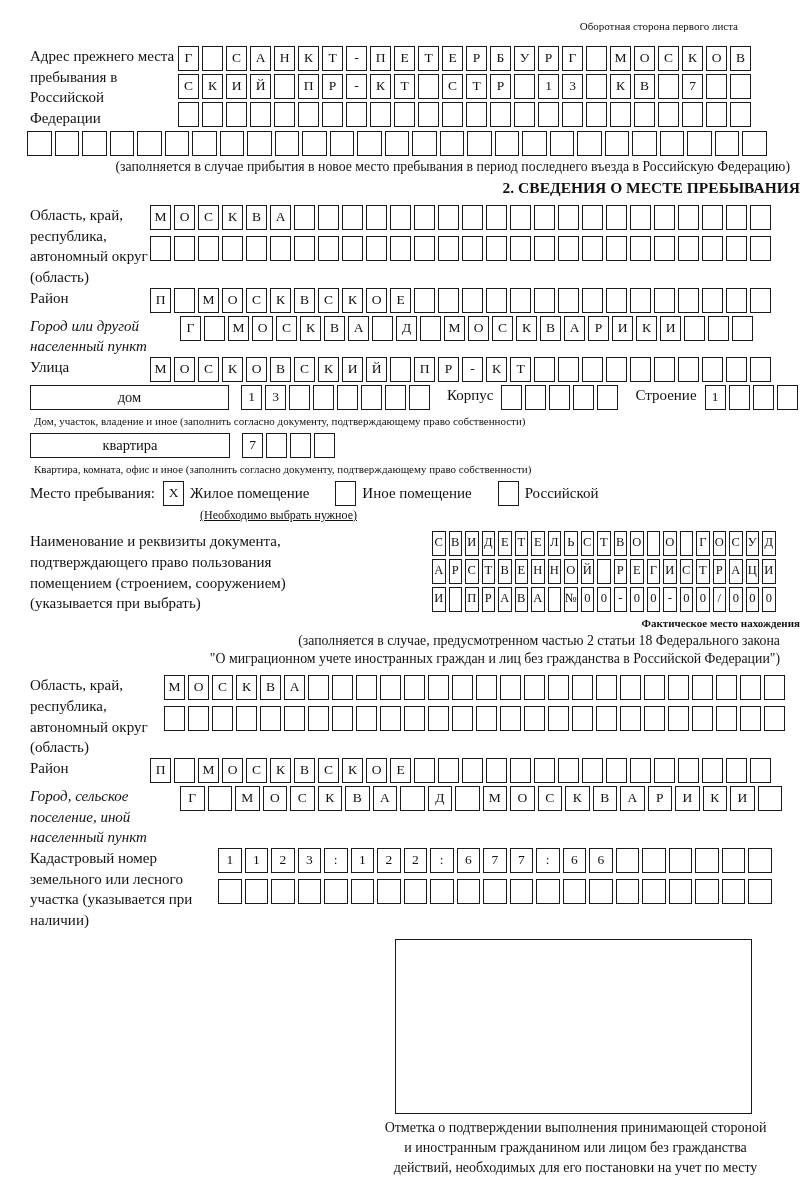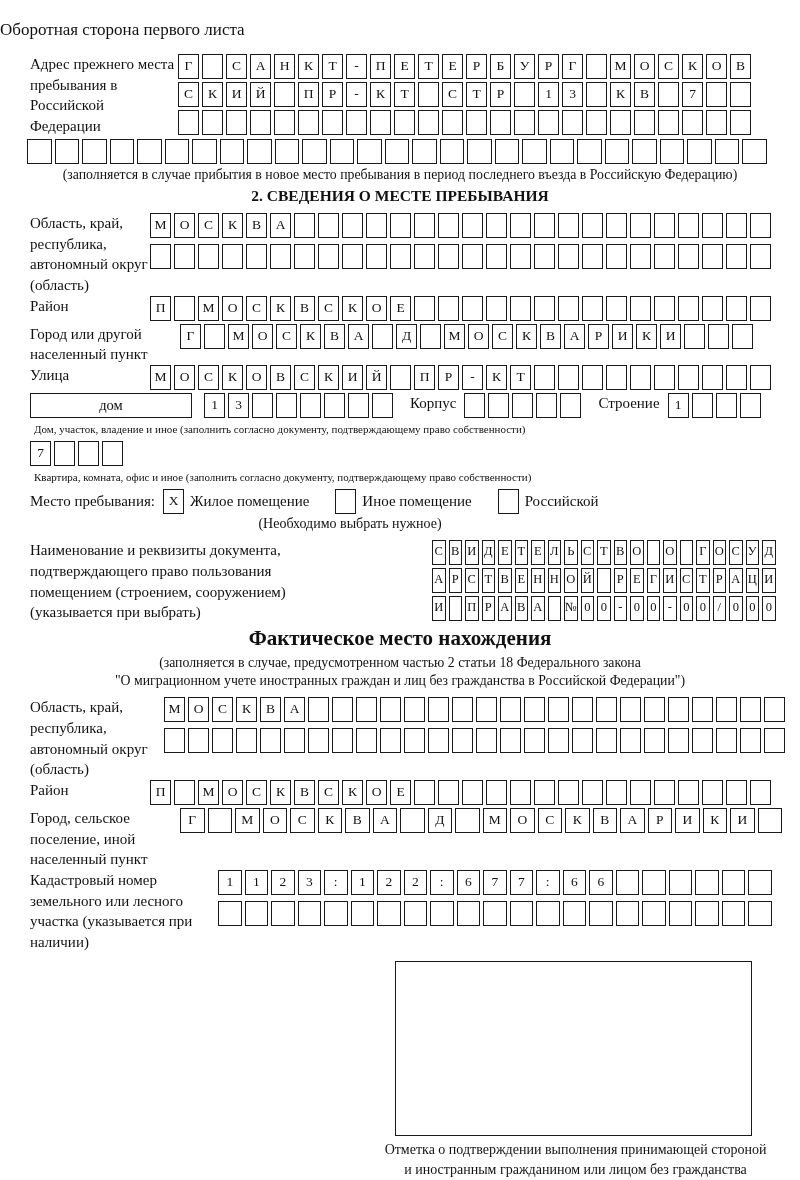--- a/index.html
+++ b/index.html
@@ -2,29 +2,29 @@
 <html><head>
 <meta charset="utf-8">
 <style>
   html,body{margin:0;padding:0;}
   body{
     width:800px;height:1180px;background:#ffffff;color:#111;
     font-family:"Liberation Serif","DejaVu Serif",serif;
     font-size:15px;overflow:hidden;
   }
   .page{position:relative;width:800px;height:1180px;}
-  .hdr{padding:20px 62px 14px 0;text-align:left;font-size:17px;}
+  .hdr{padding:20px 62px 14px 0;text-align:right;font-size:11px;}
   .bold{font-weight:bold;}
-  .center{text-align:center;}
+  .center{text-align:right;}
 
   .field{display:flex;align-items:flex-start;margin-left:30px;}
   .lbl{line-height:1.38;flex:none;}
   .w145{width:148px;}
   .w132{width:134px;}
-  .w150{width:150px;}
+  .w150{width:150px;font-style:italic;}
   .w112{width:120px;}
   .w258{width:260px;}
   .w185{width:188px;}
 
   .rows{flex:none;}
   .cells{display:flex;flex:none;margin-bottom:3px;}
   .cell{
     flex:none;box-sizing:border-box;
     width:21px;height:25px;margin-right:3px;
     border:1.5px solid #1a1a1a;
@@ -36,34 +36,34 @@
 
   .fullrow{margin-left:27px;margin-top:1px;}
   .note{font-size:13.8px;margin:2px 10px 4px 10px;}
   .sect-title{font-size:15.5px;margin:4px 0 8px 0;}
 
   .domrow{display:flex;align-items:flex-start;margin-left:30px;margin-bottom:2px;}
   .bigbox{
     flex:none;box-sizing:border-box;height:25px;border:1.5px solid #1a1a1a;
     text-align:center;line-height:22px;font-size:14.5px;margin-right:12px;
   }
-  .bb170{width:162px;}
+  .bb170{width:199px;}
   .bb200{width:200px;}
   .inline-lbl{flex:none;margin:2px 8px 0 14px;}
   .cap{font-size:11px;margin:1px 0 6px 34px;}
 
   .cbrow{display:flex;align-items:center;margin:4px 0 2px 30px;}
   .cbrow .cell{margin:0 6px 0 8px;}
   .cbrow .opt{margin-right:18px;text-align:right;}
-  .cb-note{font-size:14px;margin:0 0 8px 200px;width:300px;text-align:center;}
+  .cb-note{font-size:12px;margin:0 0 8px 200px;width:300px;text-decoration:underline;}
 
   .doc-field{margin-top:2px;}
   .doc-cells{margin-left:142px;}
 
-  .fact-title{font-size:21px;margin:2px 0 4px 0;}
+  .fact-title{font-size:11px;margin:2px 0 4px 0;}
   .fact-note{font-size:13.8px;margin:0 20px 2px 20px;}
   .fact-note2{font-size:13.8px;margin:0 20px 8px 20px;}
 
   .stamp{
     box-sizing:border-box;margin:8px 0 0 395px;width:357px;height:175px;
     border:1.6px solid #1a1a1a;background:#fff;
   }
   .stamp-cap{width:385px;margin:4px 0 0 383px;text-align:center;font-size:14px;line-height:1.45;}
 </style>
 </head>
@@ -369,20 +369,21 @@
     <div class="cells">
         <span class="cell">1</span>
         <span class="cell"></span>
         <span class="cell"></span>
         <span class="cell"></span>
       </div>
   </div>
   <div class="cap">Дом, участок, владение и иное (заполнить согласно документу, подтверждающему право собственности)</div>
 
   <div class="domrow">
+    <div class="bigbox bb200">квартира</div>
     <div class="cells">
         <span class="cell">7</span>
         <span class="cell"></span>
         <span class="cell"></span>
         <span class="cell"></span>
       </div>
   </div>
   <div class="cap">Квартира, комната, офис и иное (заполнить согласно документу, подтверждающему право собственности)</div>
 
   <div class="cbrow">

